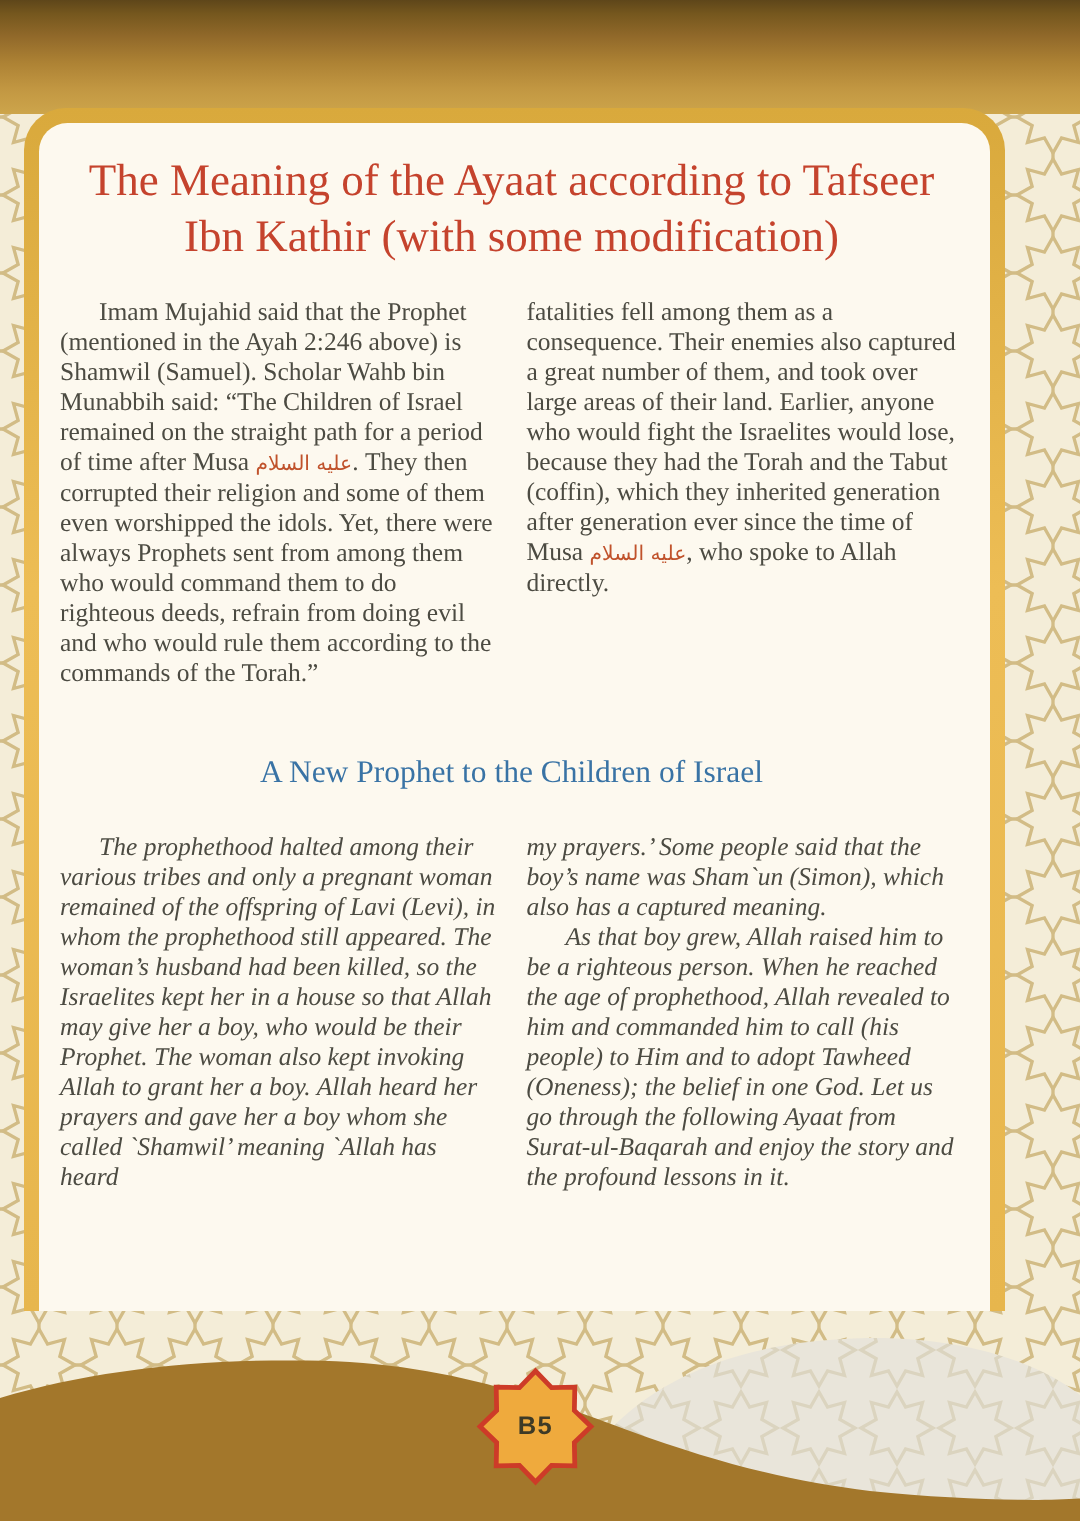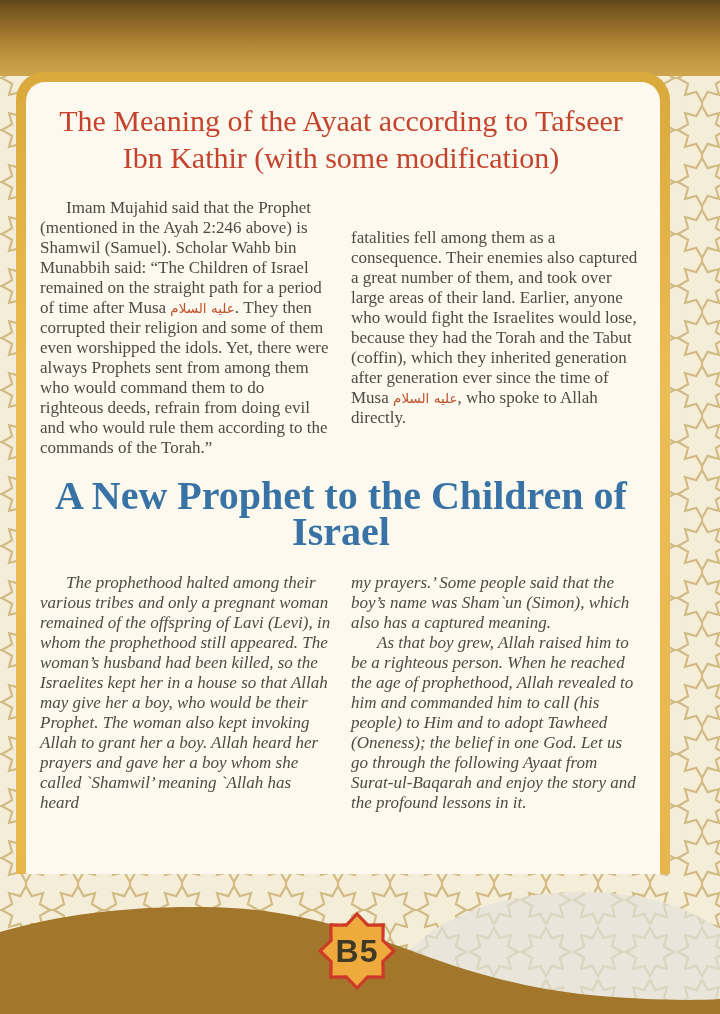--- a/index.html
+++ b/index.html
@@ -10,33 +10,33 @@
   .page-frame{position:absolute;left:16px;top:72px;width:654px;height:802px;z-index:2;
     background:linear-gradient(180deg,#d9a93c 0%,#edbd55 40%,#e7b64d 100%);
     border-radius:28px 28px 0 0;}
   .page-inner{position:absolute;left:10px;top:10px;right:10px;bottom:0;
     background:#fdf9ef;border-radius:19px 19px 0 0;}
   .content{padding:20px 18px 0 14px;}
   .red-heading{margin:0;padding:0 8px;font-size:30px;line-height:37px;font-weight:normal;
     text-align:center;color:var(--red,#c5432d);}
   .blue-heading{margin:0;font-weight:normal;text-align:center;color:var(--blue,#3973a5);}
   .bh-0{margin-top:13px;font-size:26px;line-height:32px;}
-  .bh-1{margin-top:20px;font-size:40px;line-height:36px;font-weight:bold;}
-  .cols{display:flex;gap:20px;margin-top:22px;align-items:center;}
+  .bh-1{margin-top:37px;font-size:21px;line-height:36px;}
+  .cols{display:flex;gap:20px;margin-top:22px;}
   .cols-1{margin-top:23px;font-style:italic;}
   .col{flex:1;min-width:0;}
   .para{margin:0;font-size:17px;line-height:20px;color:var(--body,#4c4b42);text-align:left;}
   .para.indent{text-indent:26px;}
   .ar{font-family:"DejaVu Sans",sans-serif;font-size:13.5px;color:var(--arabic,#c0522b);}
   .bottom-wave{position:absolute;left:0;top:874px;z-index:3;}
   .badge{position:absolute;left:317px;top:911px;width:80px;height:80px;z-index:4;}
   .badge svg{position:absolute;left:0;top:0;}
   .badge-label{position:absolute;left:0;top:0;width:80px;height:80px;display:flex;
     align-items:center;justify-content:center;font-family:"Liberation Sans",sans-serif;
-    font-weight:bold;font-size:32px;color:#3e3a26;letter-spacing:1px;}
+    font-weight:bold;font-size:17px;color:#3e3a26;letter-spacing:1px;}
 </style>
 </head>
 <body>
 
 <div class="canvas">
 
   <svg class="bg-pattern" width="720" height="1014">
     <defs>
       <pattern id="stp" width="52" height="52" patternUnits="userSpaceOnUse">
         <polygon points="50,26 39.9,31.7 43,43 31.7,39.9 26,50 20.3,39.9 9,43 12.1,31.7 2,26 12.1,20.3 9,9 20.3,12.1 26,2 31.7,12.1 43,9 39.9,20.3" fill="none" stroke="#ccb377" stroke-width="2.2"></polygon>

